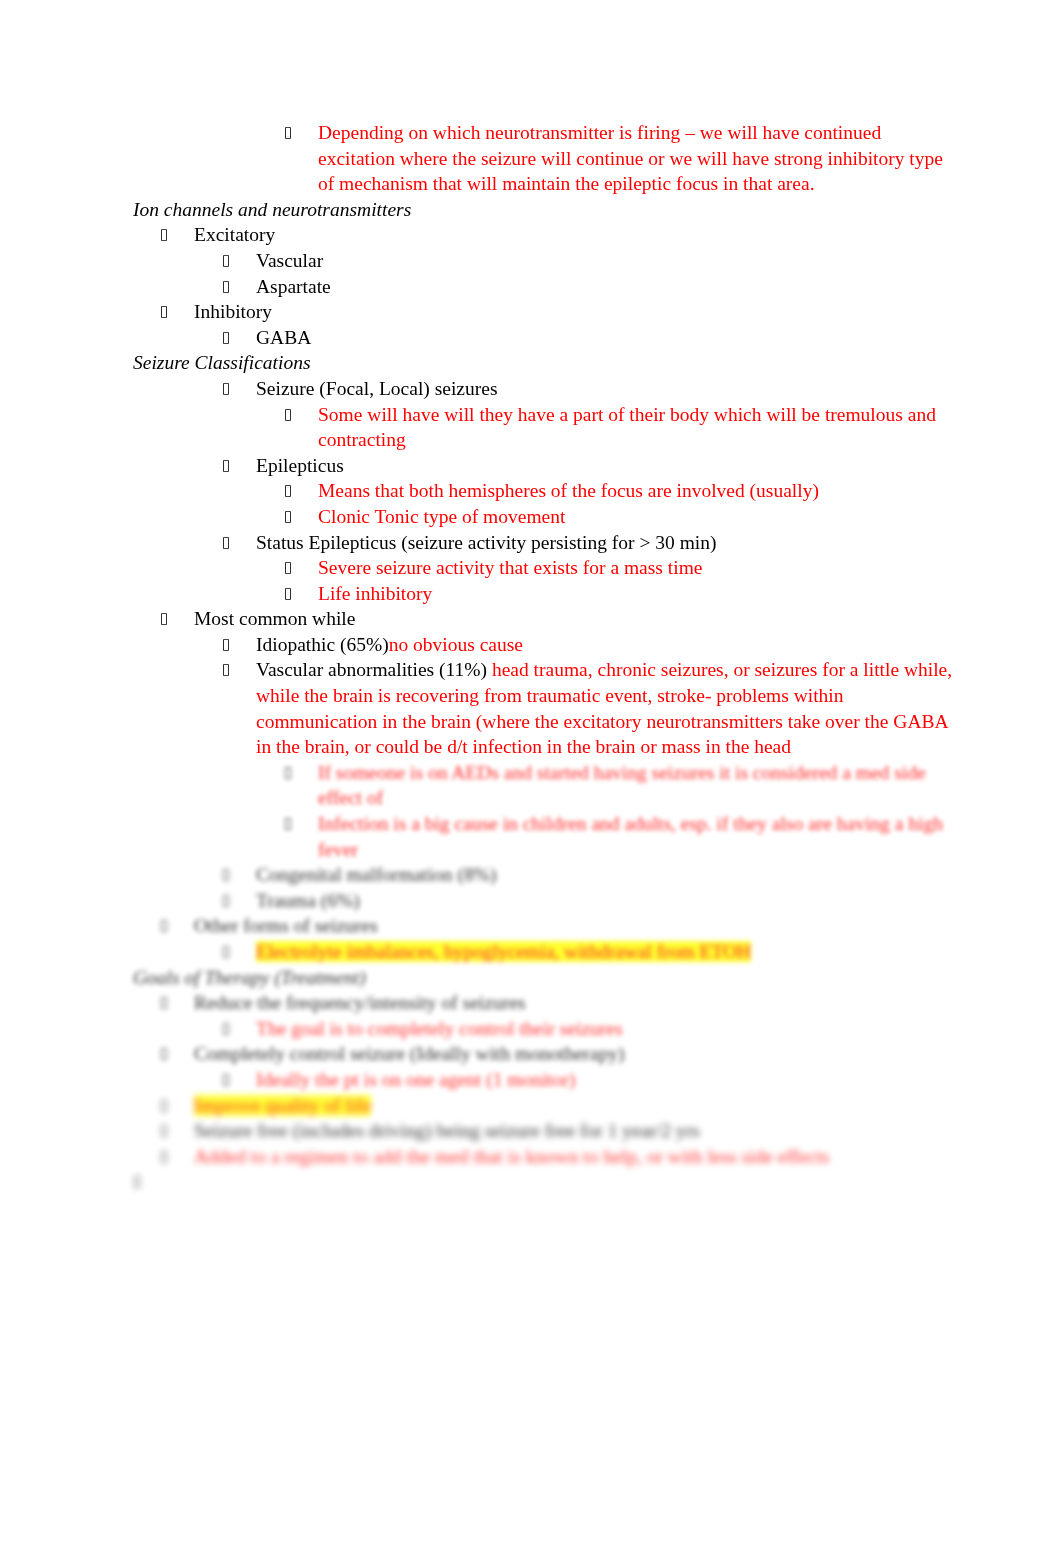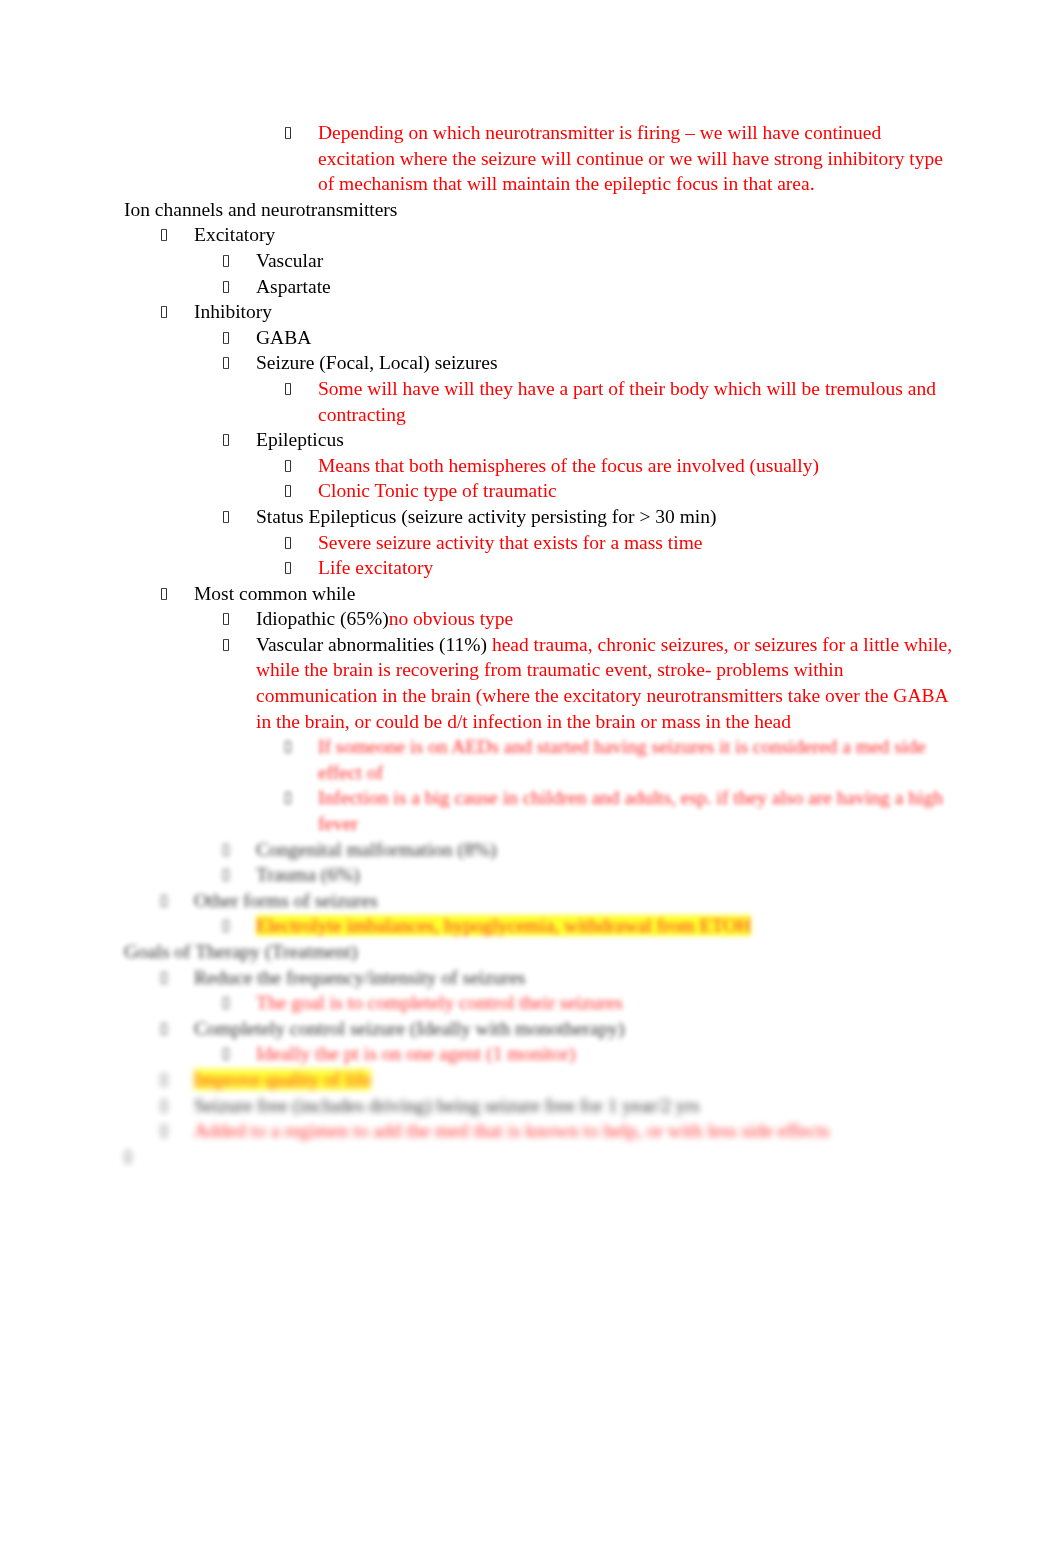--- a/index.html
+++ b/index.html
@@ -26,21 +26,21 @@
     left: 124px;
     top: 120px;
     width: 830px;
   }
   .line {
     font-size: 19.5px;
     line-height: 25.6px;
     position: relative;
   }
   
-  .lvl0 { margin-left: 0px; }
+  .lvl0 { margin-left: 9px; font-style: italic; }
   .lvl1 { margin-left: 36px; }
   .lvl2 { margin-left: 98px; }
   .lvl3 { margin-left: 160px; }
 
   .bullet {
     display: inline-block;
     width: 34px;
     color: inherit;
     font-family: "DejaVu Sans", sans-serif;
     font-size: 15px;
@@ -90,59 +90,63 @@
         <span class="txt"><span class="black">Aspartate</span></span>
       </div>
       <div class="line hang lvl1">
         <span class="bullet">▯</span>
         <span class="txt"><span class="black">Inhibitory</span></span>
       </div>
       <div class="line hang lvl2">
         <span class="bullet">▯</span>
         <span class="txt"><span class="black">GABA</span></span>
       </div>
+      <div class="line hang lvl0">
+        <span class="bullet" style="width: 0px;"></span>
+        <span class="txt"><span class="black">Seizure Classifications</span></span>
+      </div>
       <div class="line hang lvl2">
         <span class="bullet">▯</span>
         <span class="txt"><span class="black">Seizure (Focal, Local) seizures</span></span>
       </div>
       <div class="line hang lvl3">
         <span class="bullet">▯</span>
         <span class="txt"><span class="red">Some will have will they have a part of their body which will be tremulous and contracting</span></span>
       </div>
       <div class="line hang lvl2">
         <span class="bullet">▯</span>
         <span class="txt"><span class="black">Epilepticus</span></span>
       </div>
       <div class="line hang lvl3">
         <span class="bullet">▯</span>
         <span class="txt"><span class="red">Means that both hemispheres of the focus are involved (usually)</span></span>
       </div>
       <div class="line hang lvl3">
         <span class="bullet">▯</span>
-        <span class="txt"><span class="red">Clonic Tonic type of traumatic</span></span>
+        <span class="txt"><span class="red">Clonic Tonic type of movement</span></span>
       </div>
       <div class="line hang lvl2">
         <span class="bullet">▯</span>
         <span class="txt"><span class="black">Status Epilepticus (seizure activity persisting for &gt; 30 min)</span></span>
       </div>
       <div class="line hang lvl3">
         <span class="bullet">▯</span>
         <span class="txt"><span class="red">Severe seizure activity that exists for a mass time</span></span>
       </div>
       <div class="line hang lvl3">
         <span class="bullet">▯</span>
-        <span class="txt"><span class="red">Life excitatory</span></span>
+        <span class="txt"><span class="red">Life inhibitory</span></span>
       </div>
       <div class="line hang lvl1">
         <span class="bullet">▯</span>
         <span class="txt"><span class="black">Most common while</span></span>
       </div>
       <div class="line hang lvl2">
         <span class="bullet">▯</span>
-        <span class="txt"><span class="black">Idiopathic (65%)</span><span class="red">no obvious type</span></span>
+        <span class="txt"><span class="black">Idiopathic (65%)</span><span class="red">no obvious cause</span></span>
       </div>
       <div class="line hang lvl2">
         <span class="bullet">▯</span>
         <span class="txt"><span class="black">Vascular abnormalities (11%) </span><span class="red">head trauma, chronic seizures, or seizures for a little while, while the brain is recovering from traumatic event, stroke- problems within communication in the brain (where the excitatory neurotransmitters take over the GABA in the brain, or could be d/t infection in the brain or mass in the head</span></span>
       </div>
       <div class="line hang lvl3 b3">
         <span class="bullet">▯</span>
         <span class="txt"><span class="red">If someone is on AEDs and started having seizures it is considered a med side effect of</span></span>
       </div>
       <div class="line hang lvl3 b3">

